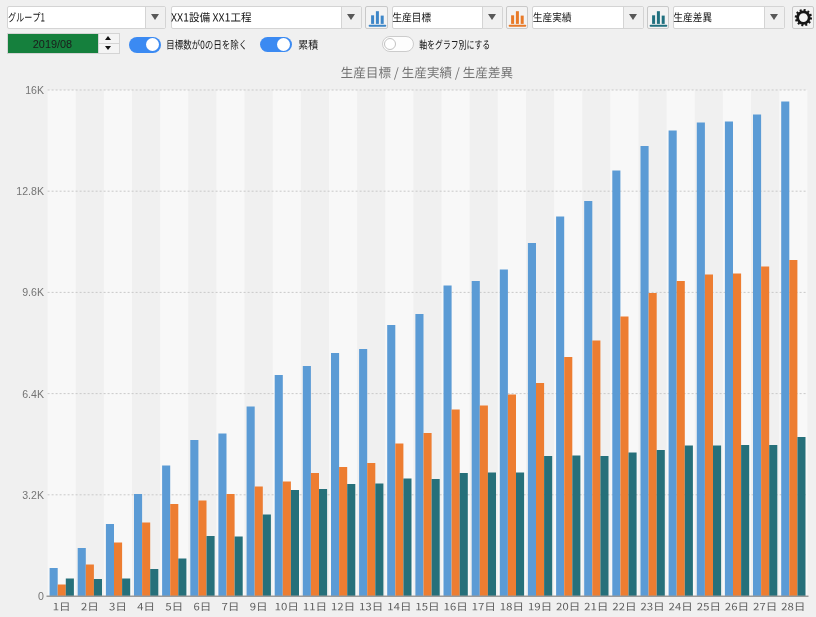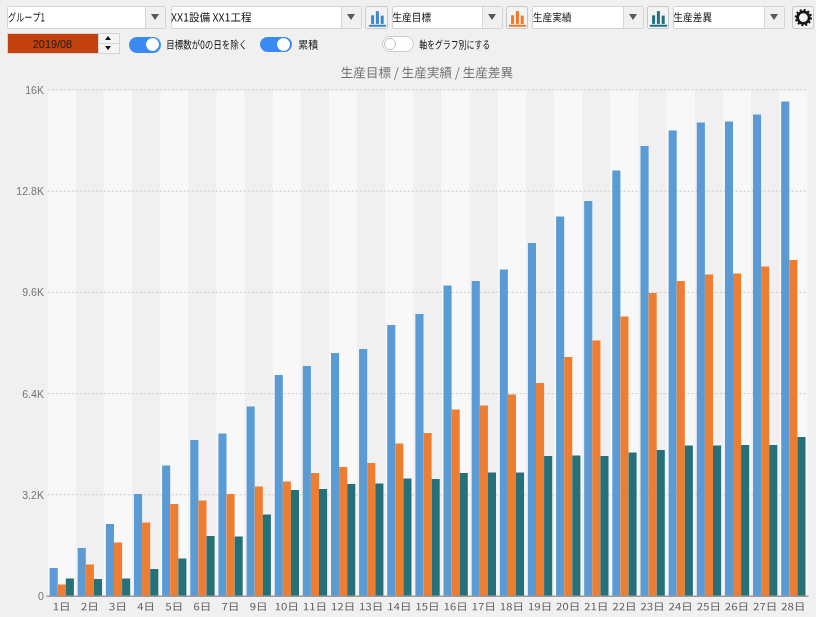--- a/index.html
+++ b/index.html
@@ -8,21 +8,21 @@
 .cbtn{position:absolute;right:0;top:0;bottom:0;width:20px;background:#f0f0f0;border-left:1px solid #d4d4d4;border-radius:0 2px 2px 0}
 .tri{position:absolute;left:50%;top:50%;margin:-2.8px 0 0 -4.5px;width:0;height:0;
   border-left:4.5px solid transparent;border-right:4.5px solid transparent;border-top:6.5px solid #585858}
 .ibtn{position:absolute;top:6px;width:22.5px;height:22.5px;background:#f3f3f3;border:1px solid #c9c9c9;border-radius:2px}
 .ibtn svg{position:absolute;left:-0.5px;top:-0.5px}
 .tog{position:absolute;width:32px;height:15.5px;border-radius:8px}
 .on{background:#3b8af2}
 .on .knob{position:absolute;right:1.2px;top:1.2px;width:13px;height:13px;background:#fff;border-radius:50%}
 .off{background:#fdfdfd;border:1px solid #ccc}
 .off .knob{position:absolute;left:0.7px;top:0.6px;width:12.5px;height:12.5px;background:#fff;border:1px solid #c2c2c2;border-radius:50%}
-.spin{position:absolute;left:6.5px;top:33px;width:113px;height:21px;background:#c2410c;border:1px solid #d4d4d4}
+.spin{position:absolute;left:6.5px;top:33px;width:113px;height:21px;background:#15803d;border:1px solid #d4d4d4}
 .sbtns{position:absolute;right:0;top:0;bottom:0;width:21px;border-left:1px solid #d4d4d4;background:#f4f4f4}
 .sup,.sdn{position:absolute;left:0;right:0;height:50%}
 .sup{top:0;border-bottom:1px solid #d4d4d4}
 .sdn{bottom:0}
 .sup b,.sdn b{position:absolute;left:50%;top:50%;width:0;height:0}
 .sup b{margin:-2.2px 0 0 -3.8px;border-left:3.8px solid transparent;border-right:3.8px solid transparent;border-bottom:4.6px solid #111}
 .sdn b{margin:-2.2px 0 0 -3.8px;border-left:3.8px solid transparent;border-right:3.8px solid transparent;border-top:4.6px solid #111}
 .stxt{position:absolute;left:0;width:90px;top:0;bottom:0;text-align:center;font-size:10.9px;line-height:21px;color:#1b1b1b}
 .gear{position:absolute;left:791.5px;top:6px;width:22.5px;height:22.5px;background:#f3f3f3;border:1px solid #c9c9c9;border-radius:2px}
 .gear svg{position:absolute;left:-0.5px;top:-0.8px}

